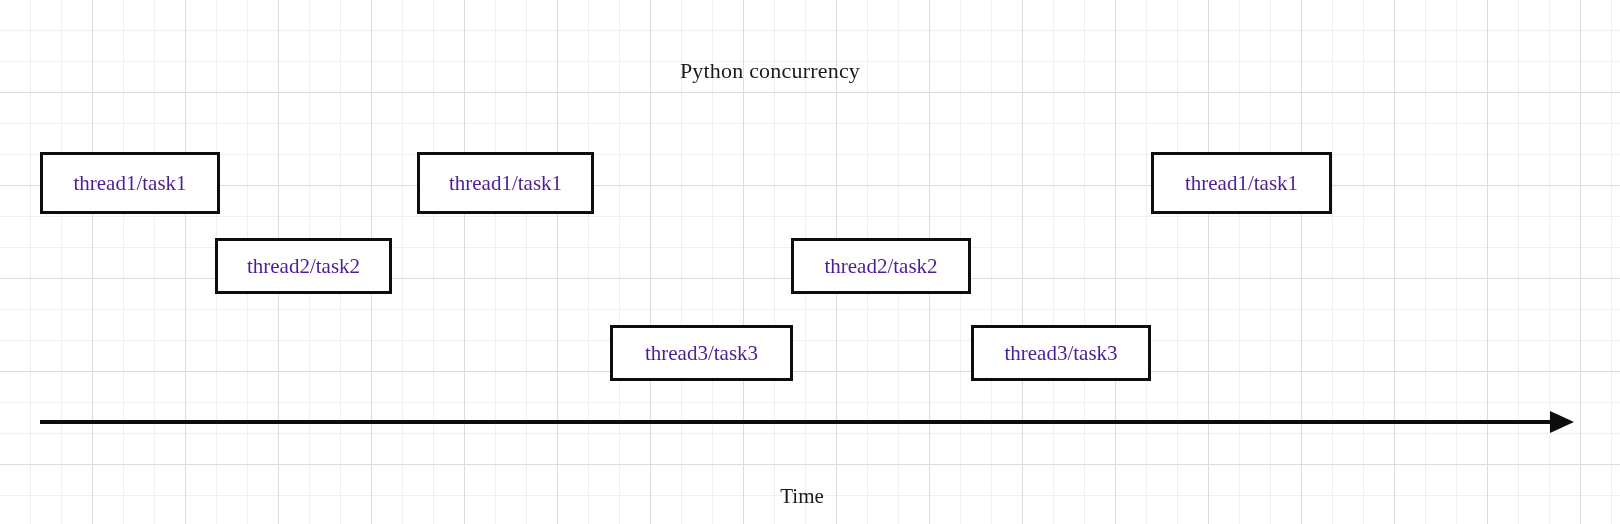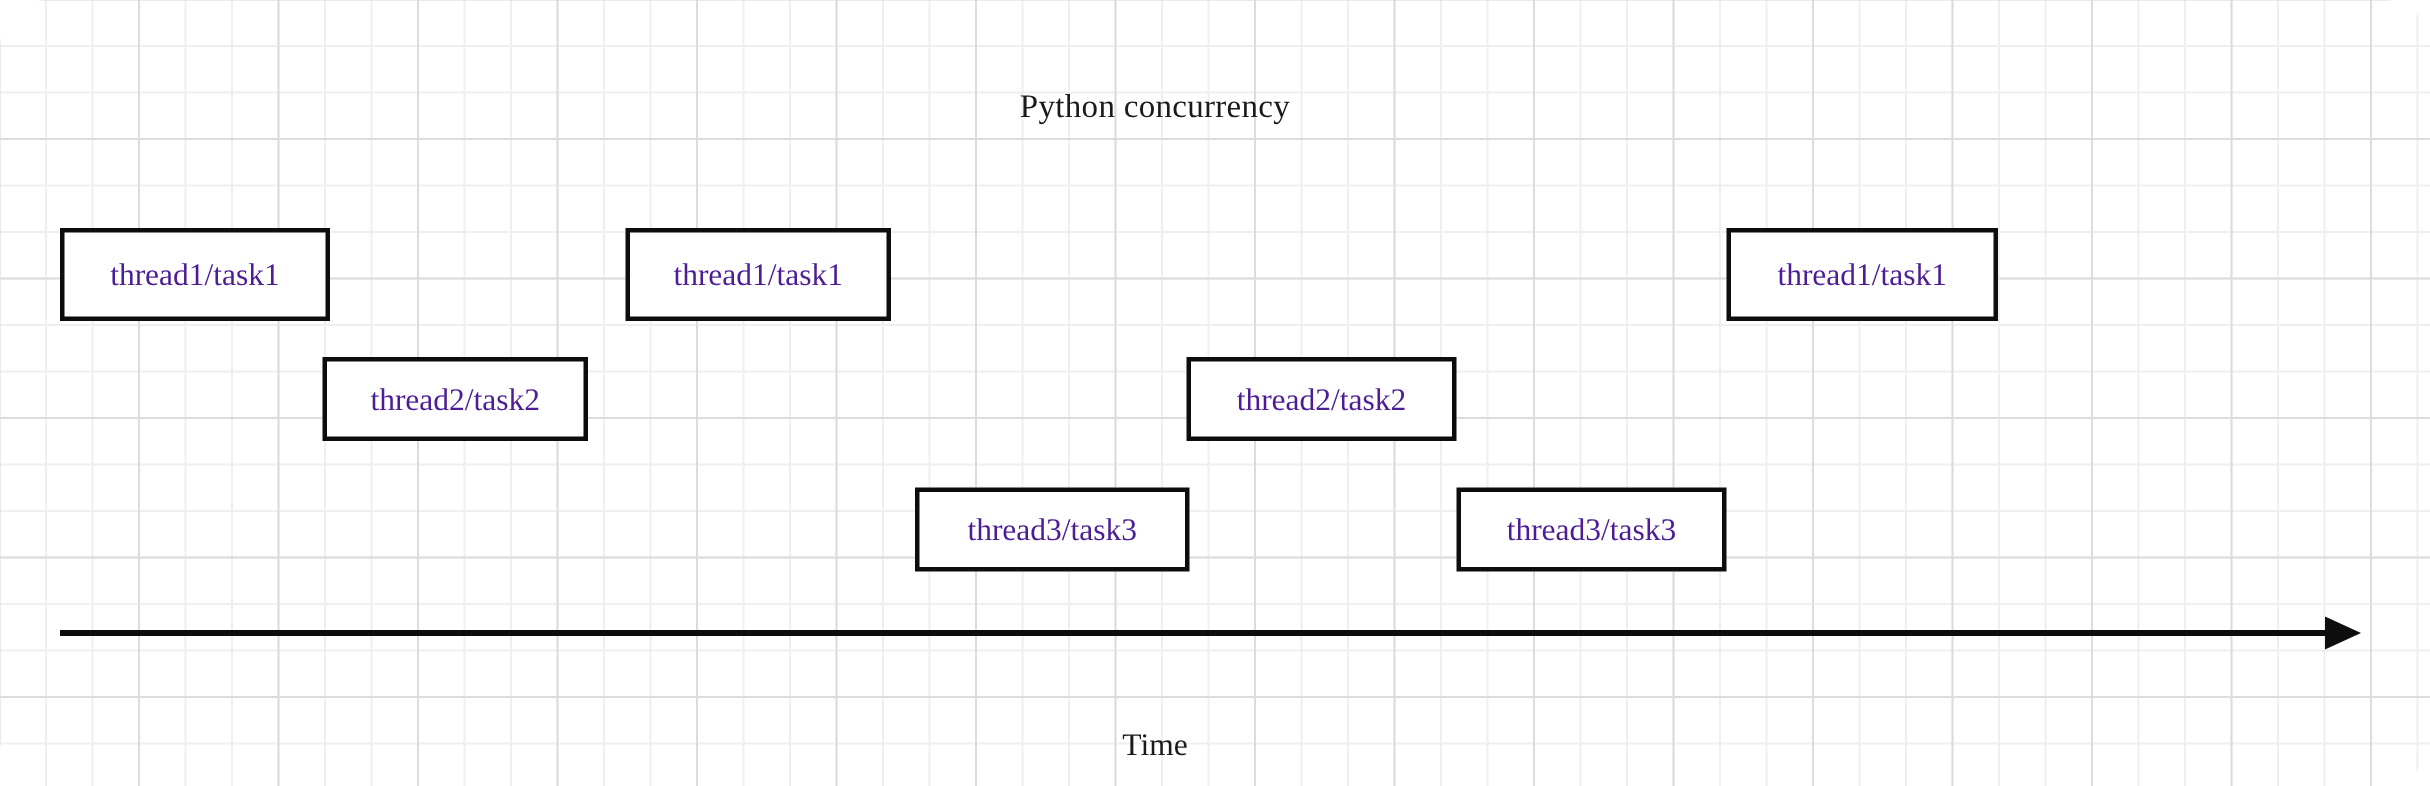--- a/index.html
+++ b/index.html
@@ -18,21 +18,20 @@
       linear-gradient(to right, #efefef 1px, transparent 1px),
       linear-gradient(to bottom, #efefef 1px, transparent 1px);
     background-size:
       93px 93px,
       93px 93px,
       31px 31px,
       31px 31px;
     background-position: -1px -1px, -1px -1px, -1px -1px, -1px -1px;
     overflow: hidden;
     font-family: "Liberation Serif", "DejaVu Serif", serif;
-    border-radius: 31px;
   }
   .title {
     position: absolute;
     left: 0;
     top: 58px;
     width: 1540px;
     text-align: center;
     font-size: 22px;
     color: #1a1a1a;
     letter-spacing: 0.2px;
@@ -61,20 +60,21 @@
     height: 0;
     border-top: 11px solid transparent;
     border-bottom: 11px solid transparent;
     border-left: 24px solid #0d0d0d;
   }
   .axis-label {
     position: absolute;
     font-size: 21px;
     color: #1a1a1a;
     white-space: nowrap;
+    padding-left: 32px;
   }
 </style>
 </head>
 <body>
 
 <div id="canvas">
 
   <div class="title">Python concurrency</div>
 
   <div class="task-box" style="left:40px;  top:152px;  width:180px; height:62px;">thread1/task1</div>

